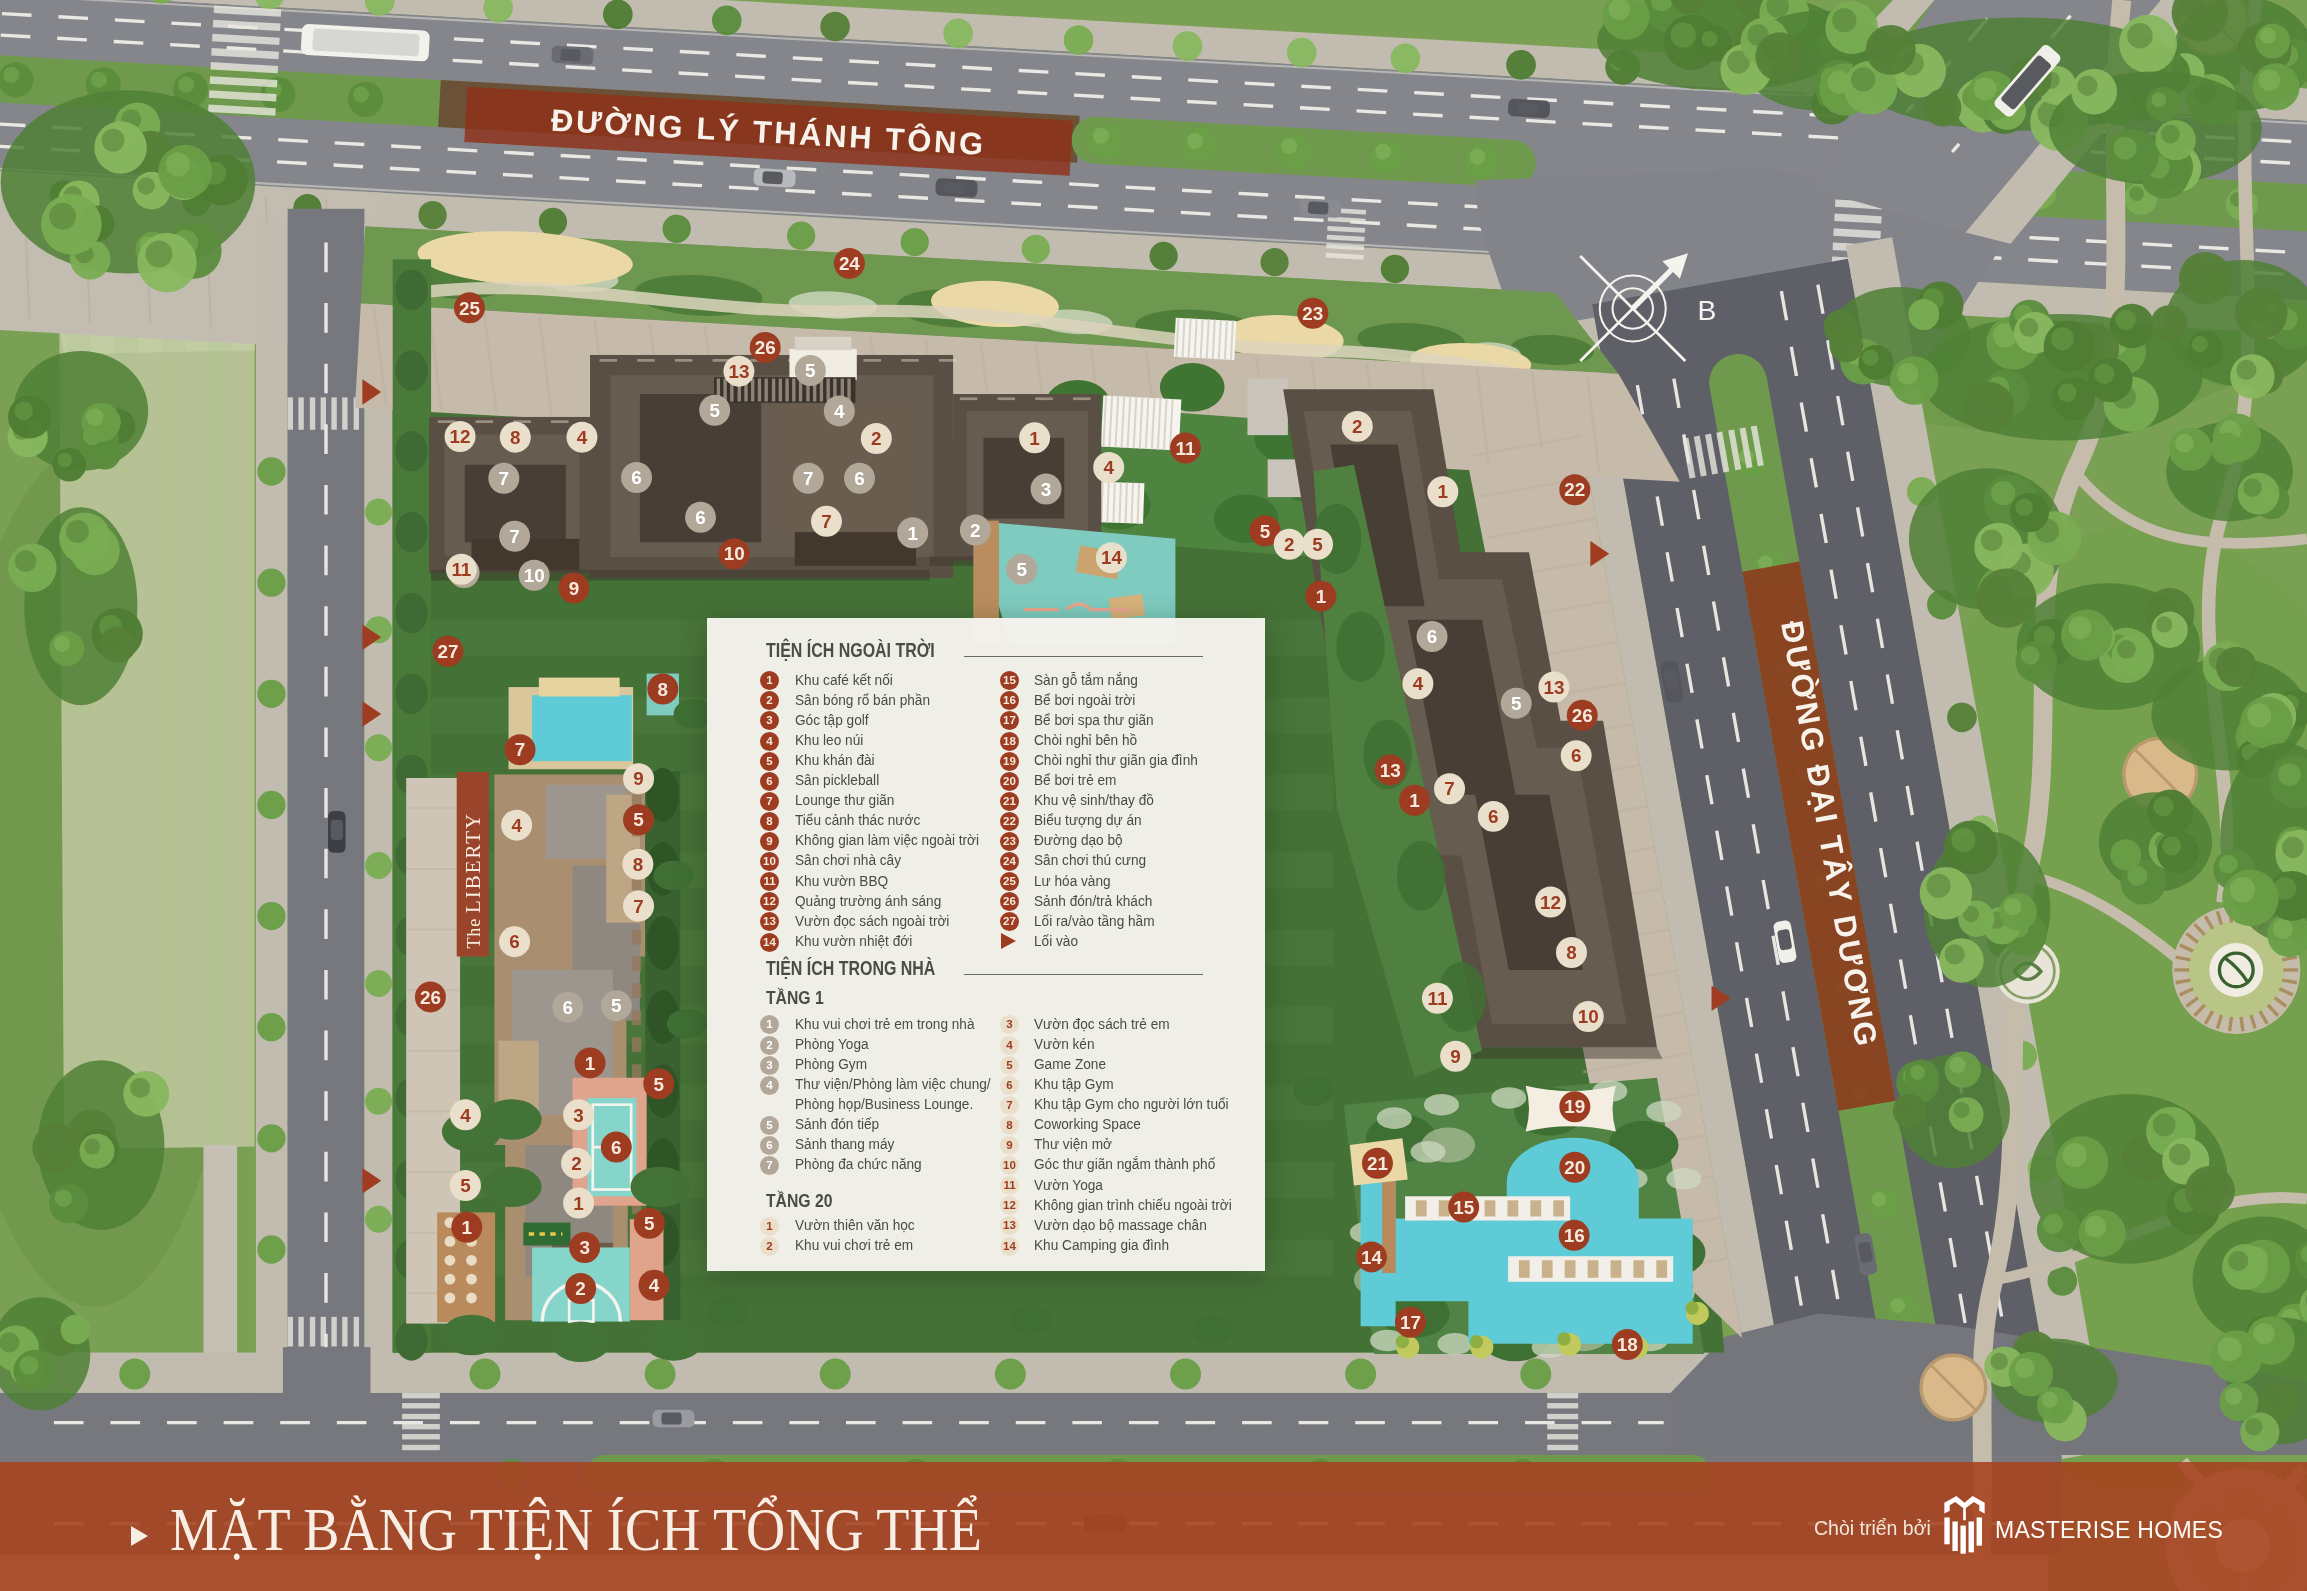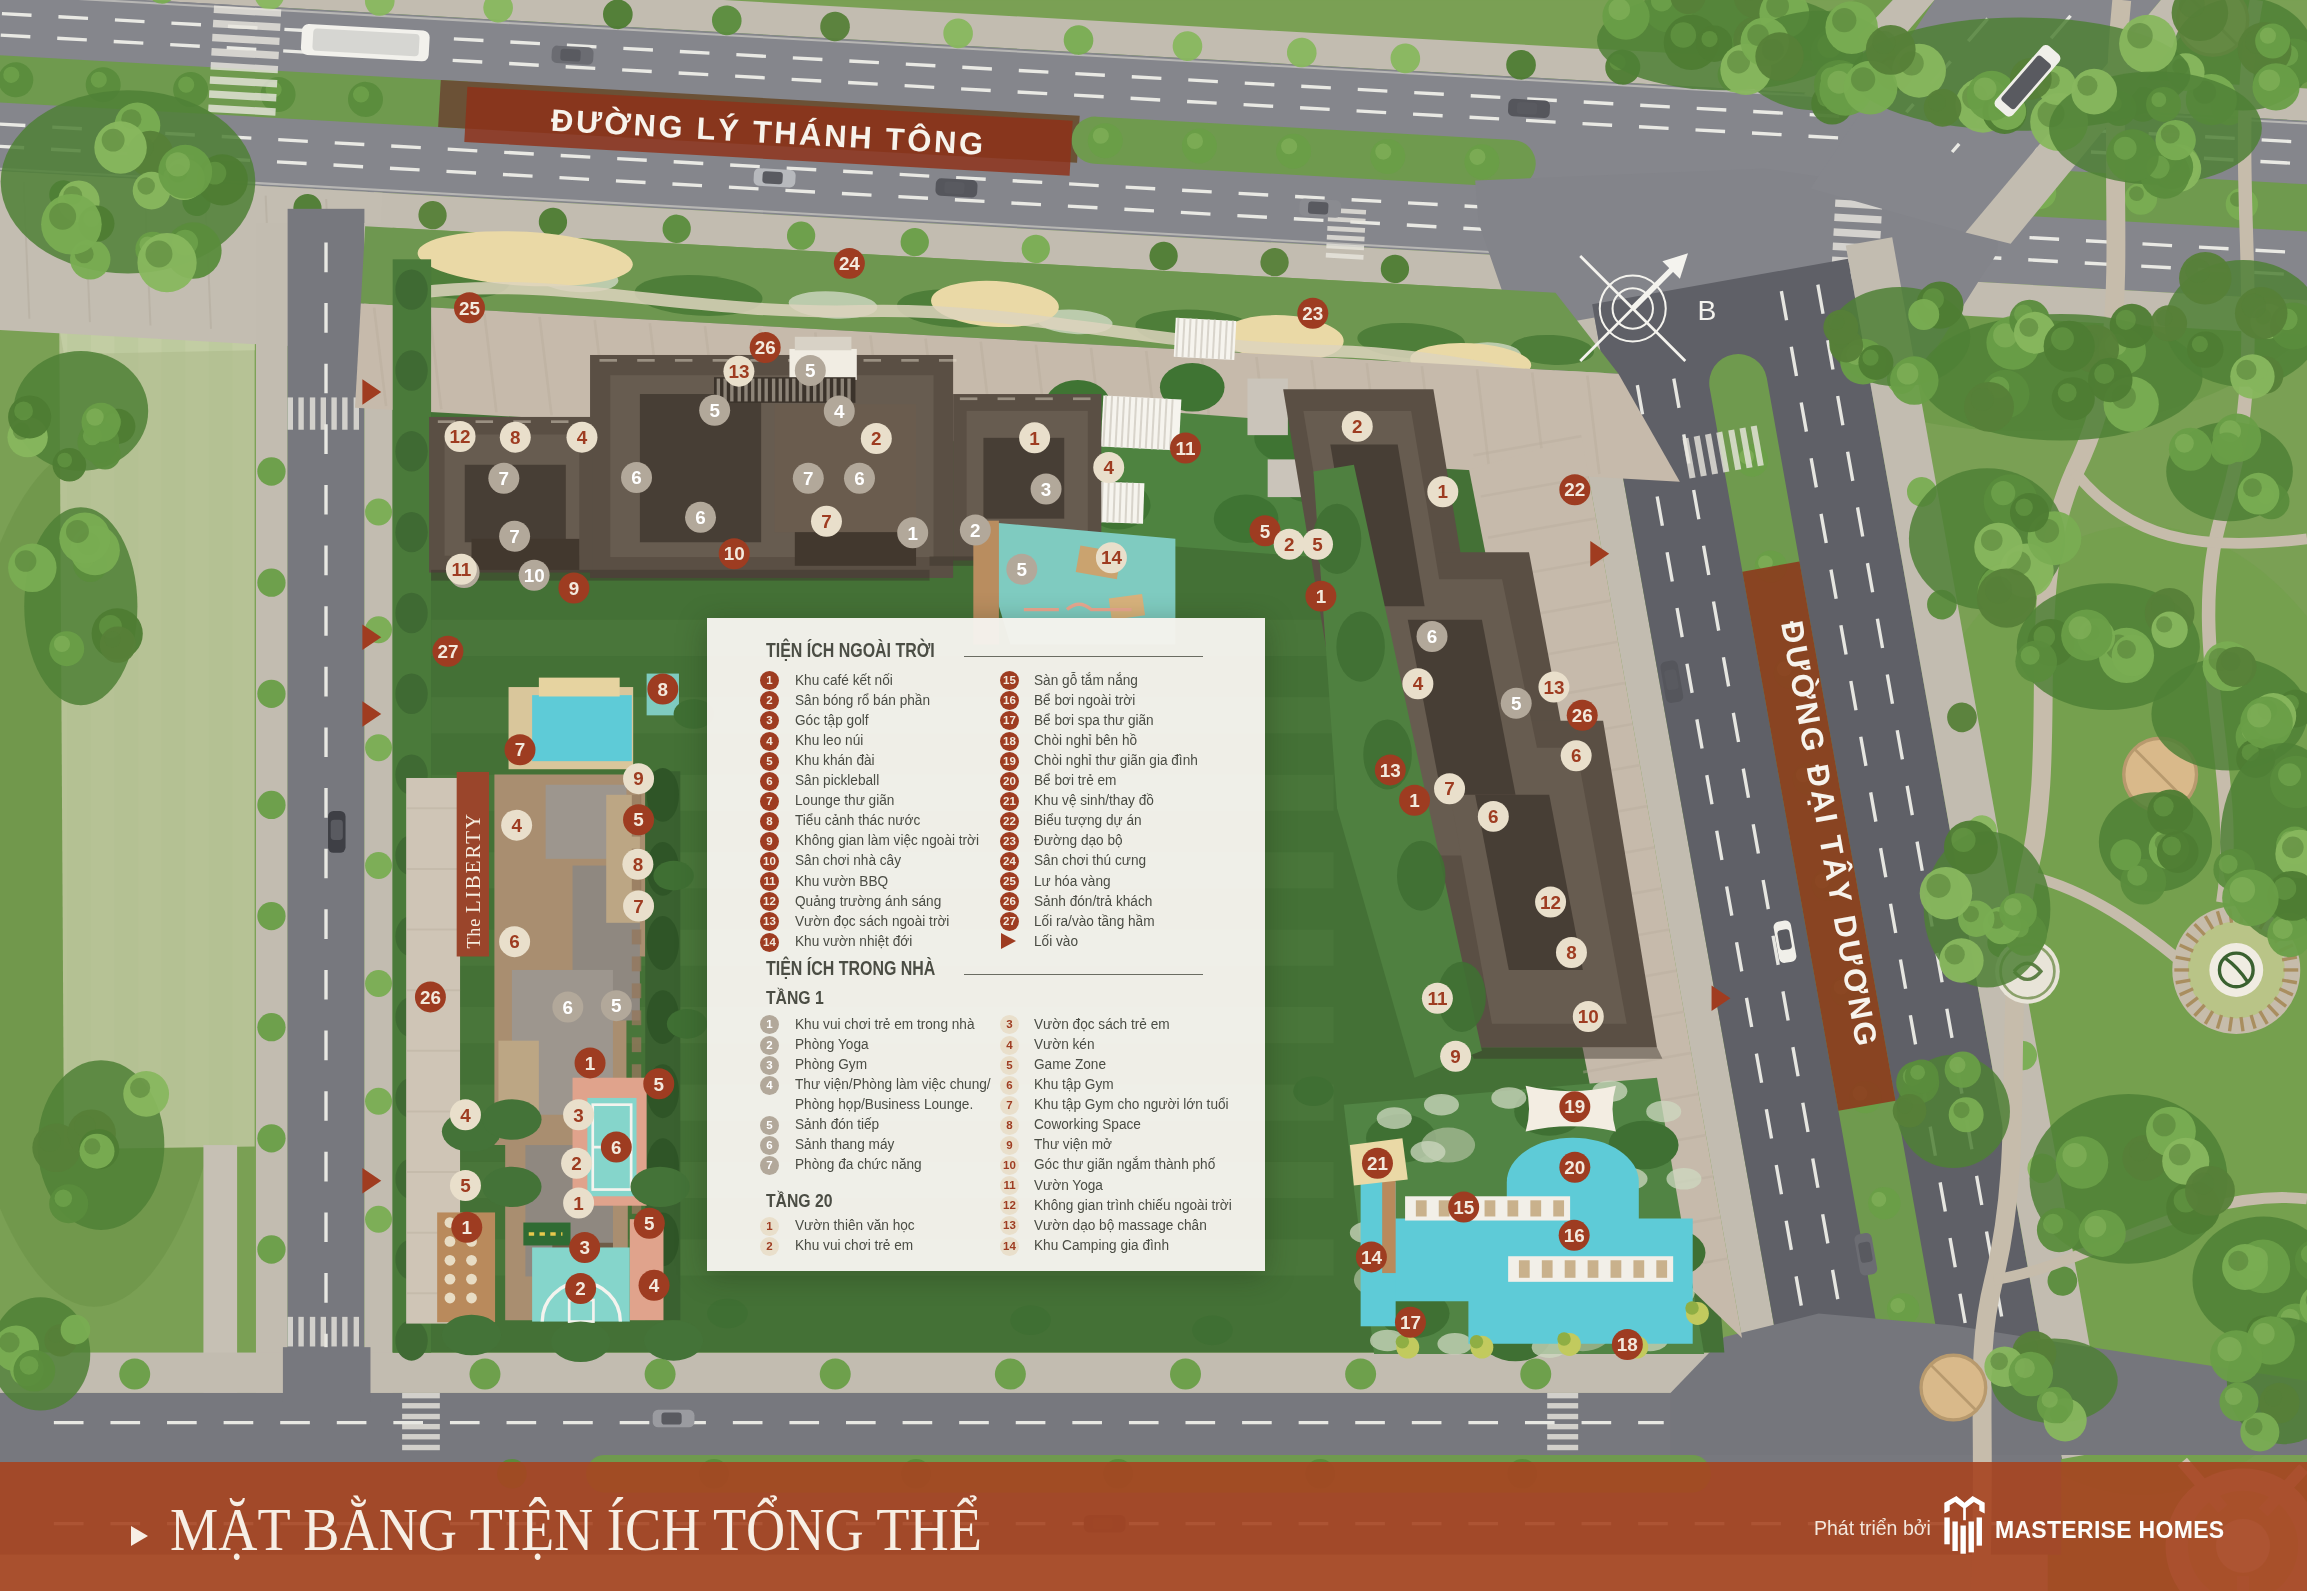--- a/index.html
+++ b/index.html
@@ -12,21 +12,21 @@
 .lr{background:#9e3c21;color:#f3e9dd;}
 .lt{background:#b2a89a;color:#fff;}
 .lb{background:#e9dfcb;color:#9e3c21;}
 .ltxt{position:absolute;font-size:15.5px;color:#4a4c44;white-space:nowrap;transform:scaleX(0.88);transform-origin:0 0;}
 .larrow{position:absolute;width:0;height:0;border-left:15px solid #9e3c21;border-top:8.8px solid transparent;border-bottom:8.8px solid transparent;}
 .bar{position:absolute;left:0;top:1462px;width:2307px;height:129px;background:rgba(166,68,32,0.9);}
 .bartitle{position:absolute;left:170px;top:1495px;font-family:"Liberation Serif",serif;font-size:61px;color:#f7efe5;letter-spacing:0px;white-space:nowrap;transform:scaleX(0.89);transform-origin:0 0;}
 .bararrow{position:absolute;left:131px;top:1526px;width:0;height:0;border-left:17px solid #f7efe5;border-top:10px solid transparent;border-bottom:10px solid transparent;}
 .credit{position:absolute;left:1814px;top:1517px;font-size:19.5px;color:#f3e7dc;}
 #mhlogo{position:absolute;left:1943px;top:1493px;}
-.mhname{position:absolute;left:1995px;top:1517px;font-size:23px;font-weight:bold;color:#fdfcf9;letter-spacing:0.3px;white-space:nowrap;}
+.mhname{position:absolute;left:1995px;top:1517px;font-size:23px;font-weight:normal;color:#fdfcf9;letter-spacing:0.3px;white-space:nowrap;}
 </style></head>
 <body>
 <div id="stage">
 <svg id="map" xmlns="http://www.w3.org/2000/svg" width="2307" height="1591" viewBox="0 0 3425 2362" font-family="Liberation Sans, sans-serif">
       <rect x="0" y="0" width="3425" height="2362" fill="#7aa054"></rect>
       <ellipse cx="250" cy="300" rx="280" ry="200" fill="#6e9449" opacity="0.8"></ellipse>
       <ellipse cx="3000" cy="300" rx="520" ry="340" fill="#6f9a4a" opacity="0.9"></ellipse>
       <ellipse cx="3180" cy="1500" rx="420" ry="720" fill="#74a04e" opacity="0.9"></ellipse>
       <ellipse cx="140" cy="1300" rx="220" ry="640" fill="#6e9449" opacity="0.7"></ellipse>
       <polygon points="88,487 378,482 378,1702 95,1706" fill="#b6c295"></polygon>
@@ -1683,21 +1683,21 @@
 <div class="ldot lb" style="left:53px;top:619px">2</div>
       <div class="ltxt" style="left:88px;top:618px">Khu vui chơi trẻ em</div>
 </div>
 
 <div class="bar"></div>
 
 <div class="bararrow"></div>
 
 <div class="bartitle">MẶT BẰNG TIỆN ÍCH TỔNG THỂ</div>
 
-<div class="credit">Phát triển bởi</div>
+<div class="credit">Chòi triển bởi</div>
 
 <svg id="mhlogo" width="43" height="65" viewBox="0 0 64 96">
 <path d="M2 30 L2 14 L20 4 L32 14 L44 4 L62 14 L62 30 L54 26 L54 18 L46 13 L34 22 L34 40 L30 40 L30 22 L18 13 L10 18 L10 26 Z" fill="#fff"></path>
 <rect x="2" y="36" width="8" height="40" fill="#fff"></rect>
 <rect x="14" y="42" width="8" height="44" fill="#fff"></rect>
 <rect x="26" y="48" width="8" height="42" fill="#fff"></rect>
 <rect x="38" y="42" width="8" height="46" fill="#fff"></rect>
 <rect x="50" y="36" width="8" height="42" fill="#fff"></rect>
 </svg>
 

